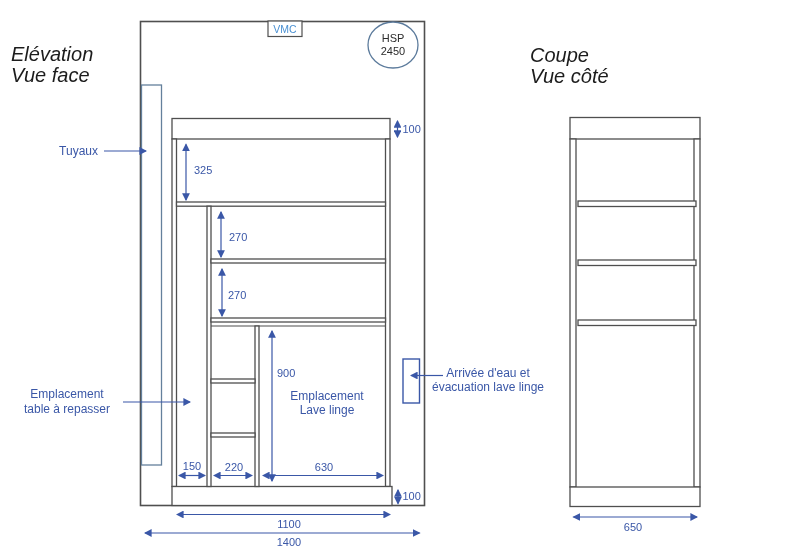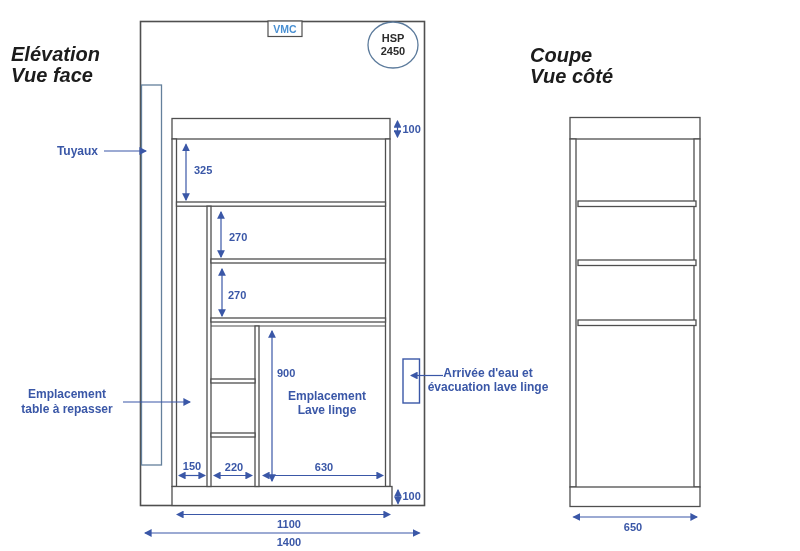--- a/index.html
+++ b/index.html
@@ -2,21 +2,20 @@
 <html><head>
 <meta charset="utf-8">
 <style>
   html, body { margin: 0; padding: 0; background: #ffffff; }
   #canvas {
     position: relative;
     width: 800px; height: 551px;
     background: #ffffff;
     font-family: "Liberation Sans", sans-serif;
     overflow: hidden;
-    font-weight: bold;
   }
   svg text {
     font-family: "Liberation Sans", "DejaVu Sans", sans-serif;
   }
   .title-text {
     font-size: 20px;
     font-style: italic;
     fill: #1c1c1c;
   }
   .dim-text {

